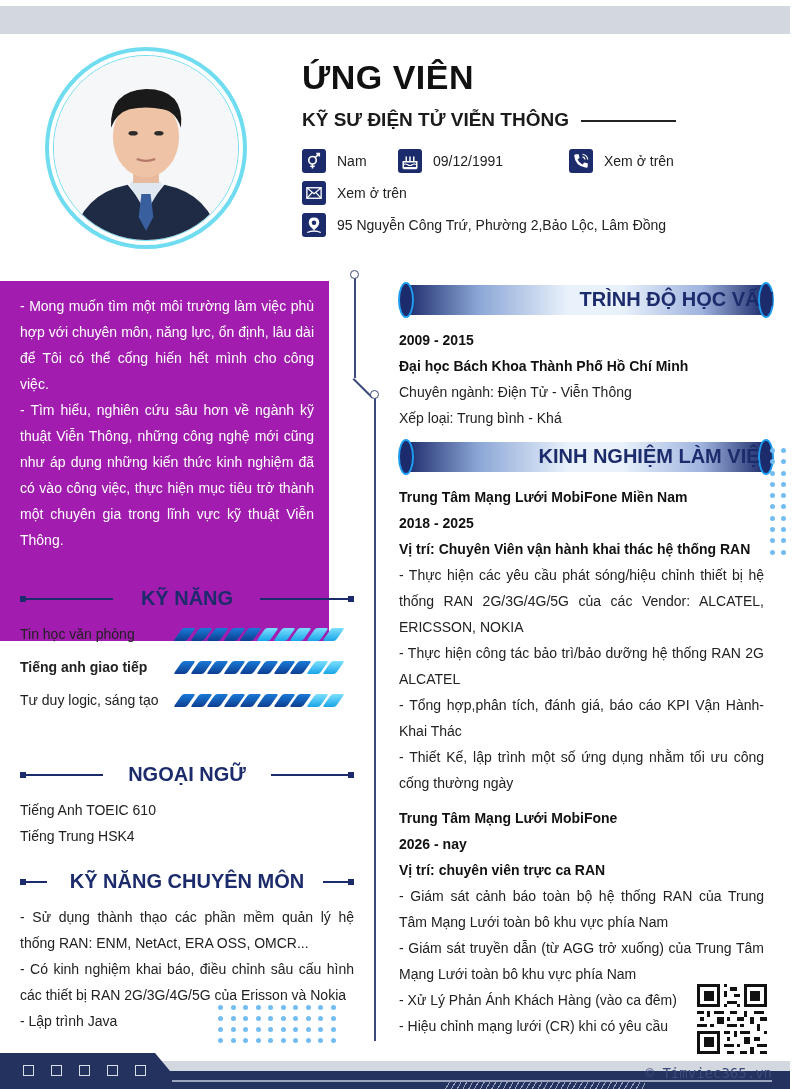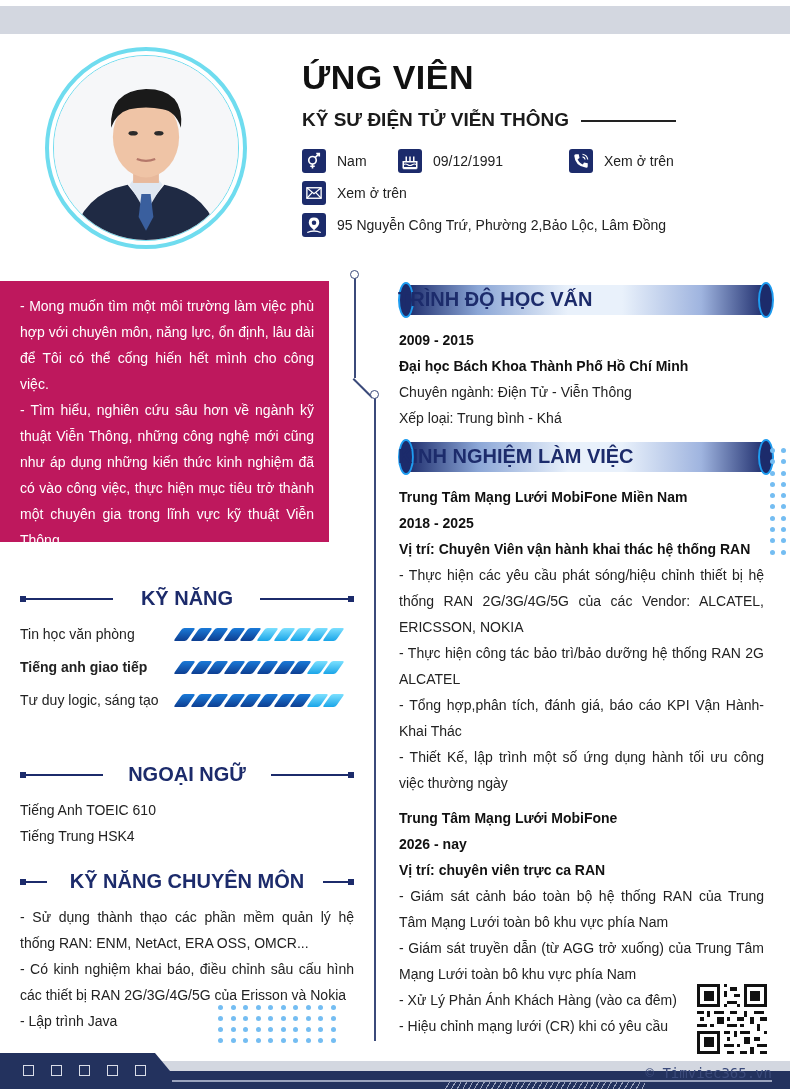--- a/index.html
+++ b/index.html
@@ -18,21 +18,21 @@
   
   .name { position: absolute; left: 302px; top: 58px; font-size: 34px; font-weight: 700; color: #111; letter-spacing: 0.5px; }
   .job-title { position: absolute; left: 302px; top: 109px; font-size: 19px; font-weight: 700; color: #1b1b1b; }
   .job-line { position: absolute; left: 581px; top: 120px; width: 95px; height: 1.5px; background: #222; }
 
   .info { position: absolute; display: flex; align-items: center; font-size: 14px; color: #222; }
   .info .ic { width: 24px; height: 24px; background: #1c2b6b; border-radius: 3px; margin-right: 11px; display: flex; align-items: center; justify-content: center; }
   .info .ic svg { width: 18px; height: 18px; }
 
   
-  .objective { position: absolute; left: 0; top: 281px; width: 329px; height: 261px; background: #be185d; color: #fff;
+  .objective { position: absolute; left: 0; top: 281px; width: 329px; height: 360px; background: #a21caf; color: #fff;
     padding: 12px 15px 0 20px; font-size: 14px; line-height: 26px; text-align: justify; }
   .objective p { margin: 0; }
 
   
   .tl { position: absolute; background: #3b4a7a; }
   .tl-dot { position: absolute; width: 9px; height: 9px; border: 1.5px solid #3b4a7a; border-radius: 50%; background: #fff; }
 
   
   .lh { position: absolute; left: 20px; width: 334px; height: 24px; }
   .lh .bar { position: absolute; top: 11px; height: 1.5px; background: #1c2b6b; }
@@ -48,21 +48,21 @@
   .plain { position: absolute; left: 20px; font-size: 14px; color: #222; line-height: 26px; }
   .just { position: absolute; left: 20px; width: 334px; font-size: 14px; color: #222; line-height: 26px; text-align: justify; }
 
   
   .banner { position: absolute; left: 398px; width: 376px; height: 36px; }
   .banner .body { position: absolute; left: 8px; right: 8px; top: 3px; bottom: 3px;
     background: linear-gradient(90deg, #1c2b6b 0%, #8ba6d6 20%, #e9f1fb 45%, #e9f1fb 60%, #9fb4df 82%, #1c2b6b 100%); }
   .banner .cap { position: absolute; top: 0; width: 16px; height: 36px; border-radius: 50%; background: #1c2b6b; border: 2px solid #1e9cf0; }
   .banner .cap.l { left: 0; }
   .banner .cap.r { right: 0; }
-  .banner .t { position: absolute; left: 0; right: 0; top: 6px; text-align: left; font-size: 20px; font-weight: 700; color: #1c2b6b; }
+  .banner .t { position: absolute; left: 0; right: 0; top: 6px; text-align: right; font-size: 20px; font-weight: 700; color: #1c2b6b; }
 
   .rtxt { position: absolute; left: 399px; width: 365px; font-size: 14px; color: #222; line-height: 26px; text-align: justify; }
   .rtxt .b { font-weight: 700; color: #111; }
   .rtxt p { margin: 0; }
 
   .dots { position: absolute; display: grid; }
   .dots i { width: 5px; height: 5px; border-radius: 50%; background: #74bdf2; display: block; }
 
   .qr { position: absolute; left: 697px; top: 984px; width: 70px; height: 70px; }
 
@@ -321,21 +321,21 @@
     <i></i>
 </div>
 
 <div class="rtxt" style="top:484px;">
   <p class="b">Trung Tâm Mạng Lưới MobiFone Miền Nam</p>
   <p class="b">2018 - 2025</p>
   <p class="b">Vị trí: Chuyên Viên vận hành khai thác hệ thống RAN</p>
   <p>- Thực hiện các yêu cầu phát sóng/hiệu chỉnh thiết bị hệ thống RAN 2G/3G/4G/5G của các Vendor: ALCATEL, ERICSSON, NOKIA</p>
   <p>- Thực hiện công tác bảo trì/bảo dưỡng hệ thống RAN 2G ALCATEL</p>
   <p>- Tổng hợp,phân tích, đánh giá, báo cáo KPI Vận Hành-Khai Thác</p>
-  <p>- Thiết Kế, lập trình một số ứng dụng hành tối ưu công việc thường ngày</p>
+  <p>- Thiết Kế, lập trình một số ứng dụng nhằm tối ưu công cống thường ngày</p>
 </div>
 
 <div class="rtxt" style="top:805px;">
   <p class="b">Trung Tâm Mạng Lưới MobiFone</p>
   <p class="b">2026 - nay</p>
   <p class="b">Vị trí: chuyên viên trực ca RAN</p>
   <p>- Giám sát cảnh báo toàn bộ hệ thống RAN của Trung Tâm Mạng Lưới toàn bô khu vực phía Nam</p>
   <p>- Giám sát truyền dẫn (từ AGG trở xuống) của Trung Tâm Mạng Lưới toàn bô khu vực phía Nam</p>
   <p>- Xử Lý Phản Ánh Khách Hàng (vào ca đêm)</p>
   <p>- Hiệu chỉnh mạng lưới (CR) khi có yêu cầu</p>

